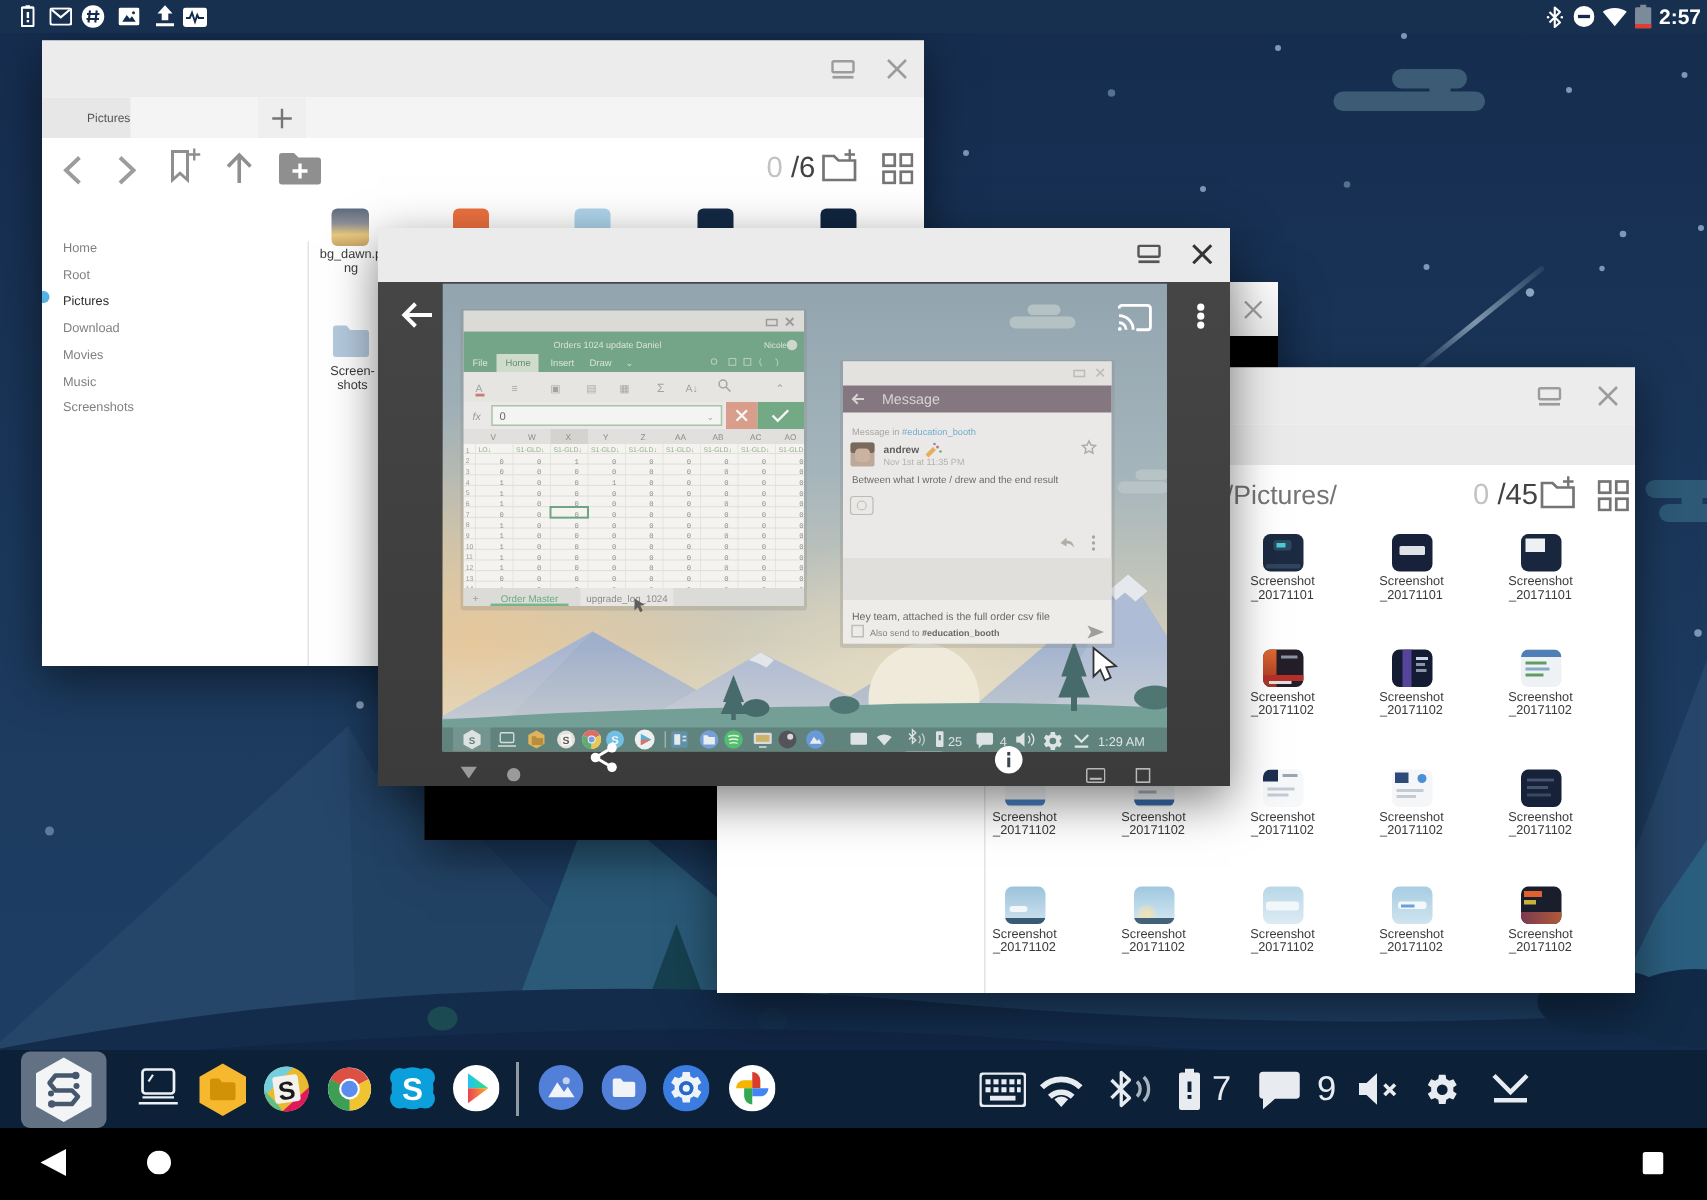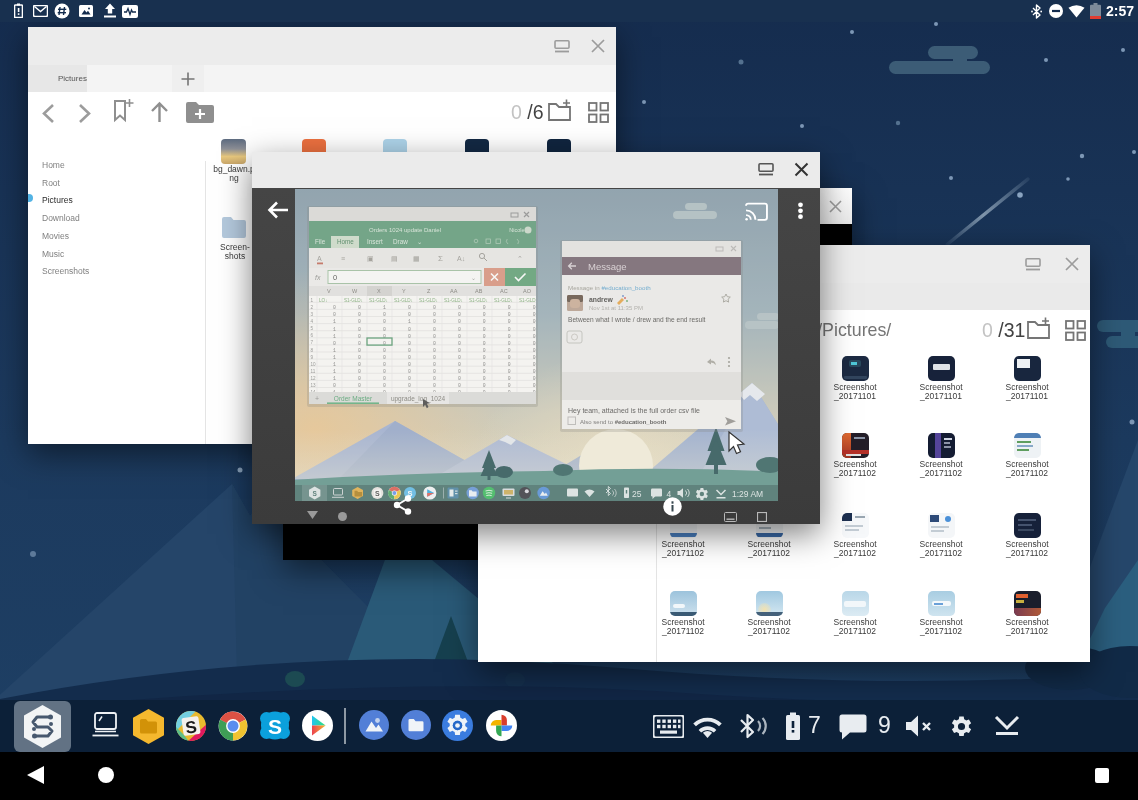--- a/index.html
+++ b/index.html
@@ -240,21 +240,21 @@
           <rect x="2" y="0.8" width="14" height="7.4" rx="1" fill="none" stroke="#9c9c9c" stroke-width="1.6"></rect>
           <rect x="2" y="10.6" width="14" height="1.8" fill="#9c9c9c"></rect>
         </svg>
       <svg class="icon" style="left:587px;top:12px;" width="14" height="14" viewBox="0 0 14 14">
           <path d="M1,1 L13,13 M13,1 L1,13" stroke="#9c9c9c" stroke-width="1.7"></path>
         </svg>
     </div>
     <div class="fm-tabbar" style="top:38px; width:612px; height:27px; background:#eaeaea;"></div>
     <div class="fm-toolbar" style="top:65px; height:42px;">
       <div class="abs" style="left:182px;top:10px;width:300px;color:#757575;font-size:17.8px;">/storage/emulated/0/Pictures/</div>
-      <div class="abs" style="left:504px;top:9px;width:62px;font-size:19.5px;color:#c3c3c3;">0<span style="color:#424242;"> /31</span></div>
+      <div class="abs" style="left:504px;top:9px;width:62px;font-size:19.5px;color:#c3c3c3;">0<span style="color:#424242;"> /45</span></div>
       <svg class="icon" style="left:548px;top:6px;" width="26" height="26" viewBox="0 0 26 26">
           <path d="M2,6 H9 L12,9 H23 V22 H2 Z" fill="none" stroke="#757575" stroke-width="1.8"></path>
           <path d="M19.5,1.5 V8.5 M16,5 H23" stroke="#757575" stroke-width="1.6"></path>
         </svg>
       <svg class="icon" style="left:587px;top:10px;" width="21" height="21" viewBox="0 0 21 21">
           <g fill="none" stroke="#757575" stroke-width="1.8">
             <rect x="1" y="1" width="7.5" height="7.5"></rect>
             <rect x="12.5" y="1" width="7.5" height="7.5"></rect>
             <rect x="1" y="12.5" width="7.5" height="7.5"></rect>
             <rect x="12.5" y="12.5" width="7.5" height="7.5"></rect>

